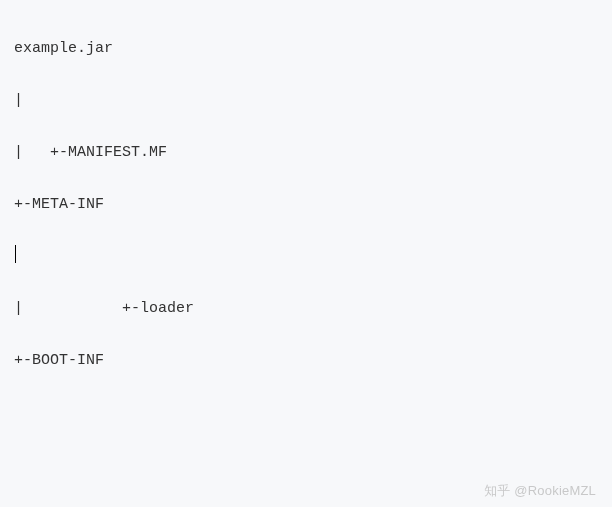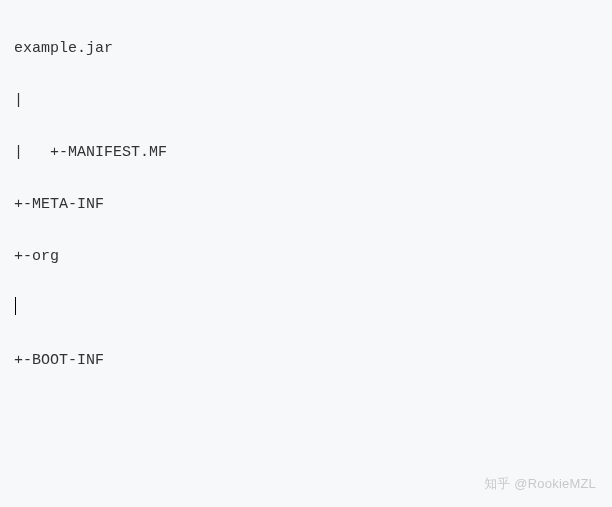--- a/index.html
+++ b/index.html
@@ -28,39 +28,39 @@
     display: inline-block;
     width: 1px;
     height: 18px;
     background: #000;
     vertical-align: -3px;
     margin-left: 1px;
   }
   .watermark {
     position: absolute;
     right: 16px;
-    bottom: 10px;
+    bottom: 3px;
     color: #b9b9b9;
     font-family: "PingFang SC","Microsoft YaHei",Arial,sans-serif;
     font-size: 13px;
     letter-spacing: 0.2px;
     opacity: 0.75;
     pointer-events: none;
   }
 </style>
 </head>
 <body>
 
 <div class="code-wrap">
 <div class="line">example.jar</div>
 <div class="line">|</div>
 <div class="line">|   +-MANIFEST.MF</div>
 <div class="line">+-META-INF</div>
-<div class="line">+-org</div>
 <div class="line"><span class="cursor"></span></div>
+<div class="line">|           +-loader</div>
 <div class="line">+-BOOT-INF</div>
 
 
 
 
 
 
 
 </div>
 

